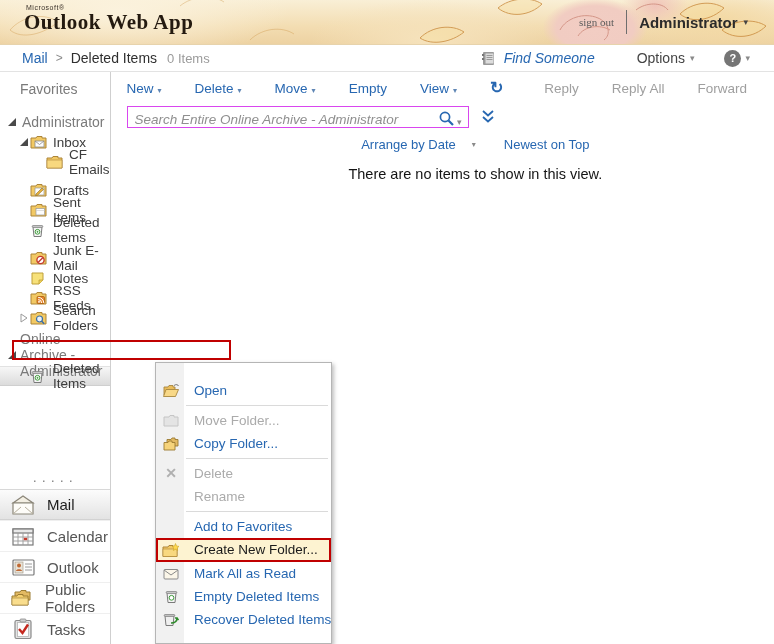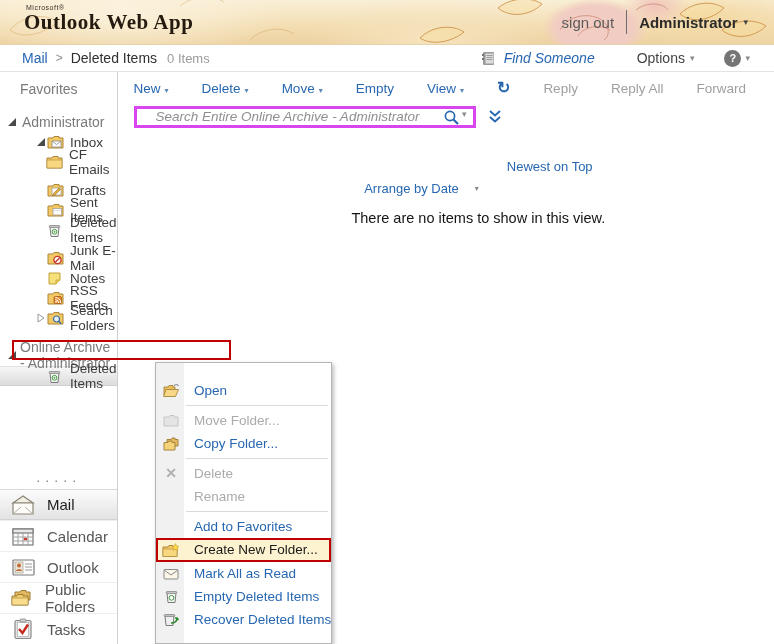--- a/index.html
+++ b/index.html
@@ -17,21 +17,21 @@
       radial-gradient(ellipse 150px 50px at 430px 40px, #f6e3bd 0%, rgba(246,227,189,0) 80%),
       radial-gradient(ellipse 200px 60px at 120px 10px, #fbf2dd 0%, rgba(251,242,221,0) 85%),
       linear-gradient(180deg, #f9efd6 0%, #f3ddb2 60%, #edd2a2 100%);
     border-bottom:1px solid #e7d3ac; }
   .banner-art { position:absolute; left:0; top:0; }
   .logo { position:absolute; left:24px; top:4px; }
   .logo .ms { font-size:7px; color:#3a3129; letter-spacing:.5px; display:block; margin-left:2px; }
   .logo .title { font-family:"Liberation Serif", serif; font-weight:bold; font-size:21px;
                  color:#241a10; letter-spacing:.5px; line-height:22px; }
   .banner-right { position:absolute; right:26px; top:10px; display:flex; align-items:center; gap:12px; }
-  .signout { font-size:15px; color:#5b5b5b; cursor:pointer; }
+  .signout { font-size:11px; color:#5b5b5b; cursor:pointer;font-family:Liberation Serif, serif; }
   .user-divider { width:1px; height:24px; background:#6e6e6e; }
   .user { font-size:15px; font-weight:bold; color:#2b2b2b; cursor:pointer; display:flex; align-items:center; gap:6px; }
   .user .caret { font-size:9px; color:#444; font-weight:normal; }
 
   
   .topbar { position:absolute; left:0; top:45px; width:774px; height:27px; background:#fff;
             border-bottom:1px solid #e3e3e3; display:flex; align-items:center; }
   .crumbs { display:flex; align-items:center; gap:8px; padding-left:22px; }
   .crumb-root { color:#2767b1; font-size:14px; cursor:pointer; }
   .crumb-sep { color:#8c8c8c; font-size:12px; }
@@ -51,21 +51,21 @@
   .sidebar { width:210px; height:100%; background:#fff; border-right:1px solid #cfcfcf; position:relative; }
   .mainarea { flex:1; background:#fff; }
 
   
   .fav-label { margin:9px 0 0 20px; font-size:14px; color:#7a7a7a; }
   .tree { margin-top:15px; }
   .trow { height:20px; display:flex; align-items:center; font-size:13.5px; color:#3c3c3c; cursor:pointer; }
   .trow .twist { width:12px; height:12px; display:inline-flex; flex:0 0 12px; }
   .trow .ticon { width:18px; height:16px; display:inline-flex; align-items:center; flex:0 0 18px; margin-right:5px; }
   .ind0 { padding-left:6px; }
-  .ind1 { padding-left:35px; }
+  .ind1 { padding-left:18px; }
   .ind2 { padding-left:46px; }
   .gray-node { color:#7a7a7a; font-size:14px; }
   .tgap { height:8px; }
   .archive-row { margin-top:17px; }
   .sel-row { margin-top:1px; height:20px; background:linear-gradient(180deg,#f7f7f7,#dcdcdc);
              border-top:1px solid #e2e2e2; border-bottom:1px solid #cfcfcf; }
 
   .redbox1 { position:absolute; left:12px; top:340px; width:219px; height:20px;
              border:2px solid #c00000; z-index:220; pointer-events:none; }
 
@@ -80,29 +80,29 @@
 
   
   .toolbar { display:flex; align-items:baseline; gap:33px; padding:9px 8px 0 16px; font-size:13.5px; white-space:nowrap; }
   .tbtn { color:#2767b1; cursor:pointer; display:inline-flex; align-items:baseline; gap:4px; }
   .tbtn .caret { font-size:8px; color:#5f86b5; }
   .tbtn.disabled { color:#9f9f9f; cursor:default; }
   .tbtn.disabled .caret { color:#b5b5b5; }
   .refresh { color:#2767b1; font-size:16px; font-weight:bold; cursor:pointer; line-height:10px; }
 
   .searchrow { display:flex; align-items:center; margin:10px 0 0 16px; }
-  .searchbox { width:342px; height:22px; border:3px solid #d946ef; display:flex; align-items:flex-start; background:#fff;padding-left:12px; }
+  .searchbox { width:342px; height:22px; border:1px solid #d946ef; display:flex; align-items:flex-end; background:#fff; }
   .searchbox input { flex:1; border:none; outline:none; font-family:"Liberation Sans",sans-serif;
                      font-style:italic; font-size:13.5px; color:#8f8f8f; padding:0 4px 0 7px; background:transparent; }
   .searchbox input::placeholder { color:#8f8f8f; opacity:1; }
   .search-caret { font-size:9px; color:#8a8a8a; padding:0 6px 0 2px; cursor:pointer; }
   .chevron2 { margin-left:12px; cursor:pointer; display:flex; }
 
   .arrangerow { display:flex; justify-content:center; align-items:center; gap:28px; margin-top:9px; font-size:13px; }
-  .arrange { color:#2767b1; cursor:pointer; display:flex; align-items:center; gap:16px;margin-top:44px; }
+  .arrange { color:#2767b1; cursor:pointer; display:flex; align-items:center; gap:16px; }
   .arrange .caret { font-size:8px; color:#8a8a8a; }
   .sorttop { color:#2767b1; cursor:pointer; }
   .emptymsg { text-align:center; margin-top:14px; font-size:14.5px; color:#141414; }
 
   
   .cmenu { position:absolute; left:155px; top:362px; width:177px; height:282px; background:#fff;
            border:1px solid #b5b5b5; box-shadow:2px 2px 4px rgba(0,0,0,.25); z-index:100; padding-top:16px; }
   .cmenu .gutter { position:absolute; left:0; top:0; bottom:0; width:28px; background:#f1f1f1; }
   .mitem { position:relative; height:23px; line-height:23px; padding-left:38px; font-size:13.5px;
            color:#2767b1; cursor:pointer; white-space:nowrap; }
@@ -418,21 +418,21 @@
           <span class="caret">▾</span>
         </span>
         <span class="tbtn">
           <span>Empty</span>
         </span>
         <span class="tbtn">
           <span>View</span>
           <span class="caret">▾</span>
         </span>
         <span class="refresh">↻</span>
-        <span class="tbtn disabled" style="margin-left:0">
+        <span class="tbtn disabled" style="margin-left:8px">
           <span>Reply</span>
         </span>
         <span class="tbtn disabled">
           <span>Reply All</span>
         </span>
         <span class="tbtn disabled">
           <span>Forward</span>
         </span>
         <span class="tbtn disabled">
           <span>Actions</span>

